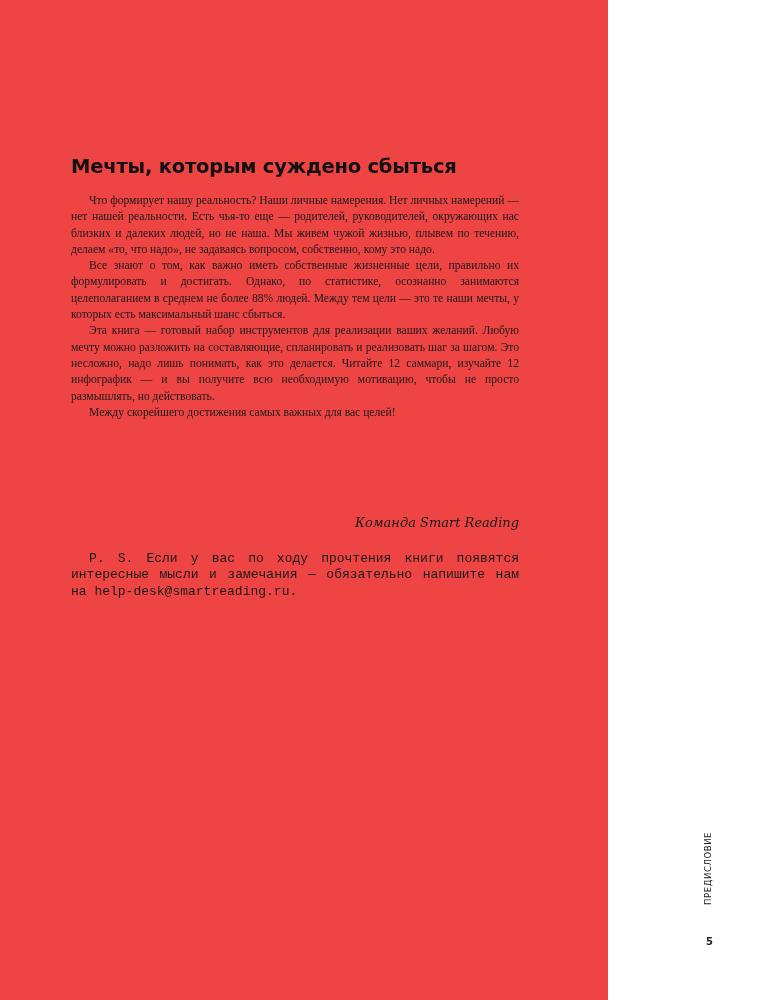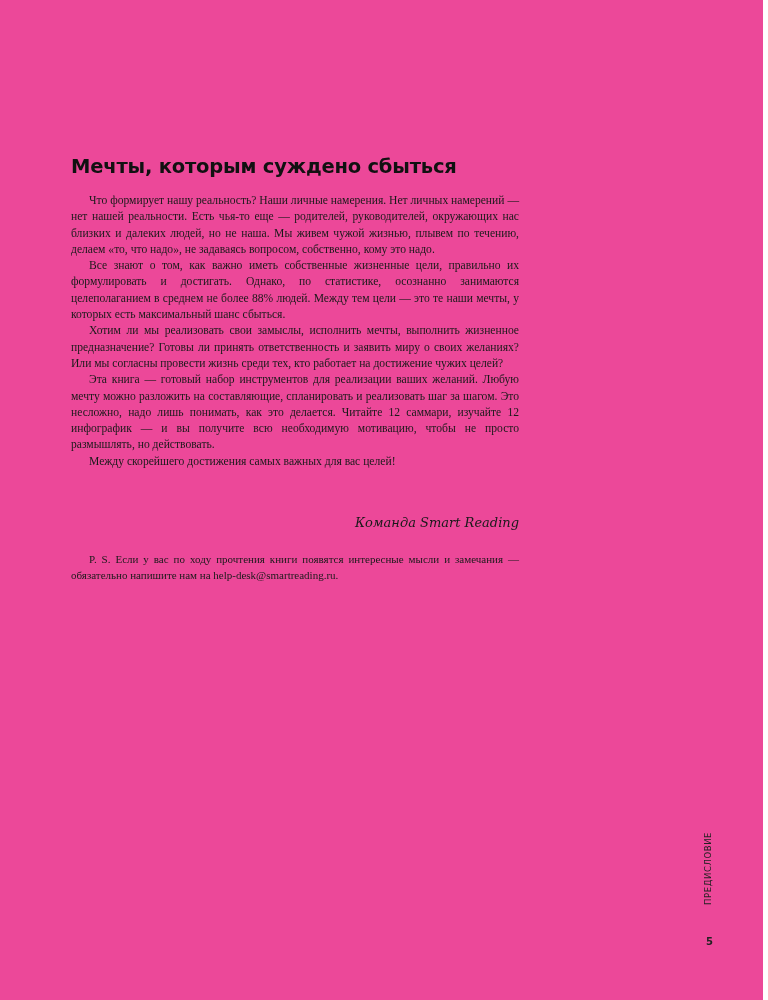--- a/index.html
+++ b/index.html
@@ -1,35 +1,35 @@
 <!DOCTYPE html>
 <html><head>
 <meta charset="utf-8">
 <style>
   html, body { margin: 0; padding: 0; background: #ffffff; }
   body { width: 768px; height: 1000px; position: relative; overflow: hidden; }
-  .page { position: absolute; left: 0; top: 0; width: 763px; height: 1000px; background: #ec4899; }
+  .page { position: absolute; left: 0; top: 0; width: 608px; height: 1000px; background: #ef4444; }
   .title {
     position: absolute; left: 71px; top: 155px; margin: 0;
     font-family: "DejaVu Sans", sans-serif; font-weight: bold; font-size: 19.5px;
     color: #111; letter-spacing: -0.2px;
   }
   .body {
     position: absolute; left: 71px; top: 193px; width: 448px;
     font-family: Liberation Serif, serif; font-size: 11.6px; line-height: 16.3px;
     color: #1a1a1a; text-align: justify; hyphens: manual;
   }
   .body p { margin: 0; text-indent: 18px; }
   .signature {
     position: absolute; left: 71px; top: 515px; width: 448px; text-align: right;
     font-family: "DejaVu Serif", serif; font-style: italic; font-size: 13px; color: #1a1a1a;
   }
   .ps {
     position: absolute; left: 71px; top: 551px; width: 448px;
-    font-family: Liberation Serif, serif; font-size: 11px; line-height: 16.3px;
+    font-family: Liberation Mono, monospace; font-size: 13px; line-height: 16.3px;
     color: #1a1a1a; text-align: justify;
   }
   .ps p { margin: 0; text-indent: 18px; }
   .section-label {
     position: absolute; left: 703px; top: 905px;
     transform: rotate(-90deg); transform-origin: left top;
     font-family: "DejaVu Sans", sans-serif; font-size: 8.5px; letter-spacing: 0.6px; color: #222;
     white-space: nowrap;
   }
   .page-number {
@@ -39,21 +39,20 @@
 </style>
 </head>
 <body>
 
 <div class="page">
   <h1 class="title">Мечты, которым суждено сбыться</h1>
 
   <div class="body">
     <p>Что формирует нашу реальность? Наши личные намерения. Нет личных намерений — нет нашей реальности. Есть чья-то еще — родителей, руководи­телей, окружающих нас близких и далеких людей, но не наша. Мы живем чужой жизнью, плывем по течению, делаем «то, что надо», не задаваясь вопросом, соб­ственно, кому это надо.</p>
     <p>Все знают о том, как важно иметь собственные жизненные цели, правильно их формулировать и достигать. Однако, по статистике, осознанно занимаются целеполаганием в среднем не более 88% людей. Между тем цели — это те наши мечты, у которых есть максимальный шанс сбыться.</p>
-    <p>Хотим ли мы реализовать свои замыслы, исполнить мечты, выполнить жиз­ненное предназначение? Готовы ли принять ответственность и заявить миру о своих желаниях? Или мы согласны провести жизнь среди тех, кто работает на достижение чужих целей?</p>
     <p>Эта книга — готовый набор инструментов для реализации ваших желаний. Любую мечту можно разложить на составляющие, спланировать и реализовать шаг за шагом. Это несложно, надо лишь понимать, как это делается. Читайте 12 саммари, изучайте 12 инфографик — и вы получите всю необходимую моти­вацию, чтобы не просто размышлять, но действовать.</p>
     <p>Между скорейшего достижения самых важных для вас целей!</p>
   </div>
 
   <div class="signature">Команда Smart Reading</div>
 
   <div class="ps">
     <p>P. S. Если у вас по ходу прочтения книги появятся интересные мысли и заме­чания — обязательно напишите нам на help-desk@smartreading.ru.</p>
   </div>
 

